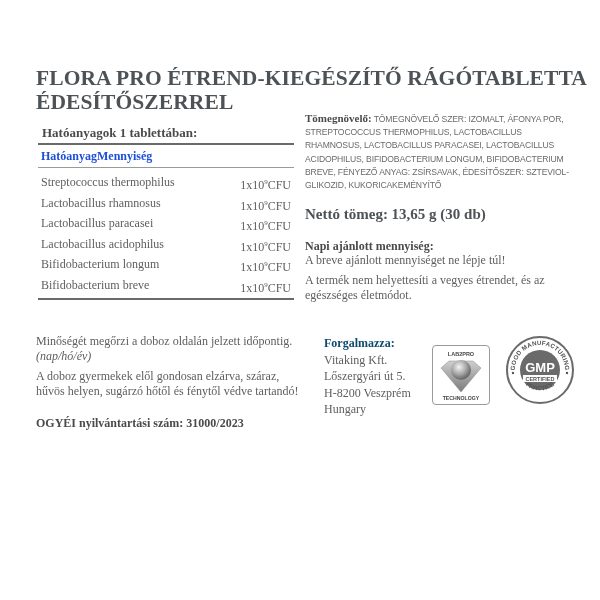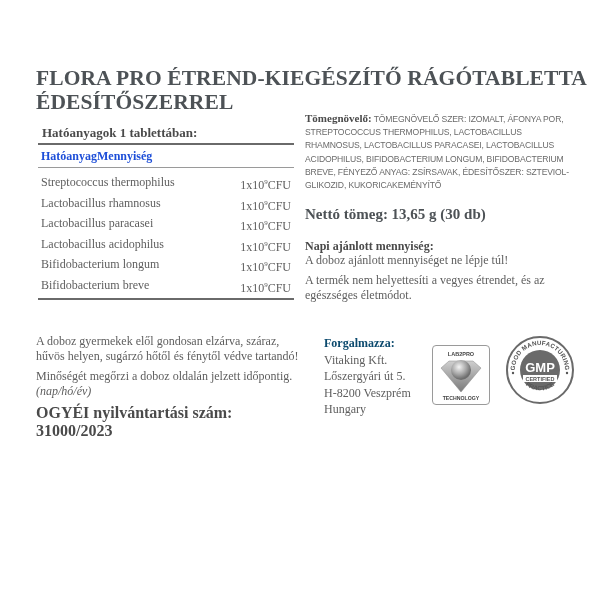--- a/index.html
+++ b/index.html
@@ -130,23 +130,23 @@
     }
     .bl-para {
       font-size: 12px;
       line-height: 14.5px;
       color: #5e5e5e;
       margin: 0;
     }
     .bl-para .it { font-style: italic; display: block; }
     .bl-para + .bl-para { margin-top: 6px; }
     .reg {
-      margin-top: 6px;
-      font-weight: bold;
-      font-size: 16px;
+      margin-top: 18px;
+      font-weight: bold;
+      font-size: 12px;
       color: #4a4a4a;
     }
 
     
     .distributor {
       position: absolute;
       left: 324px;
       top: 335px;
       width: 110px;
       font-size: 12px;
@@ -219,27 +219,27 @@
       <span class="qty"><span>1x10</span><sup>9</sup><span>CFU</span></span>
     </div>
   </div>
   <div class="thick-rule"></div>
 </section>
 
 <section class="right">
   <p class="ingredients"><span class="label">Tömegnövelő:</span><span> Tömegnövelő szer: izomalt, áfonya por, Streptococcus thermophilus, Lactobacillus rhamnosus, Lactobacillus paracasei, Lactobacillus acidophilus, Bifidobacterium longum, Bifidobacterium breve, fényező anyag: zsírsavak, édesítőszer: szteviol-glikozid, kukoricakeményítő</span></p>
   <div class="net">Nettó tömeg: 13,65 g (30 db)</div>
   <div class="dose-label">Napi ajánlott mennyiség:</div>
-  <p class="para">A doboz ajánlott mennyiséget ne lépje túl!</p>
+  <p class="para">A breve ajánlott mennyiséget ne lépje túl!</p>
   <p class="para">A termék nem helyettesíti a vegyes étrendet, és az egészséges életmódot.</p>
 </section>
 
 <section class="bottom-left">
+  <p class="bl-para"><span>Minőségét megőrzi a doboz oldalán jelzett időpontig.</span><span class="it">(nap/hó/év)</span></p>
   <p class="bl-para">A doboz gyermekek elől gondosan elzárva, száraz, hűvös helyen, sugárzó hőtől és fénytől védve tartandó!</p>
-  <p class="bl-para"><span>Minőségét megőrzi a doboz oldalán jelzett időpontig.</span><span class="it">(nap/hó/év)</span></p>
   <div class="reg">OGYÉI nyilvántartási szám: 31000/2023</div>
 </section>
 
 <section class="distributor">
   <div class="dlabel">Forgalmazza:</div>
   <div>Vitaking Kft.</div>
   <div>Lőszergyári út 5.</div>
   <div>H-8200 Veszprém</div>
   <div>Hungary</div>
 </section>

